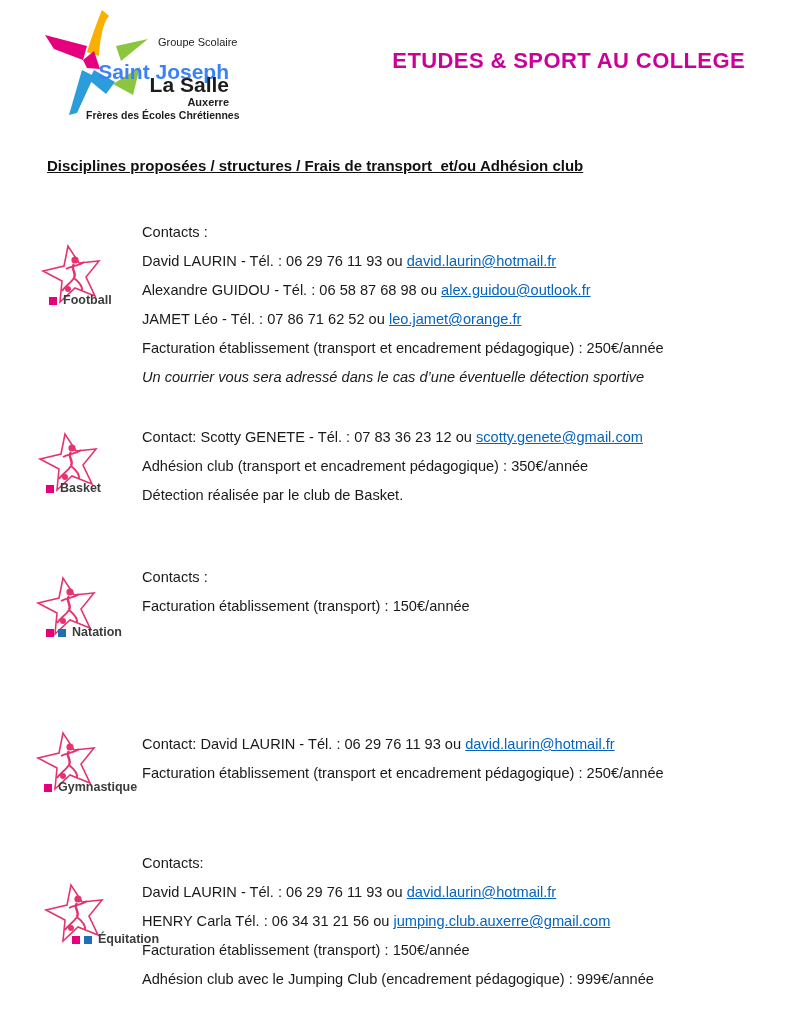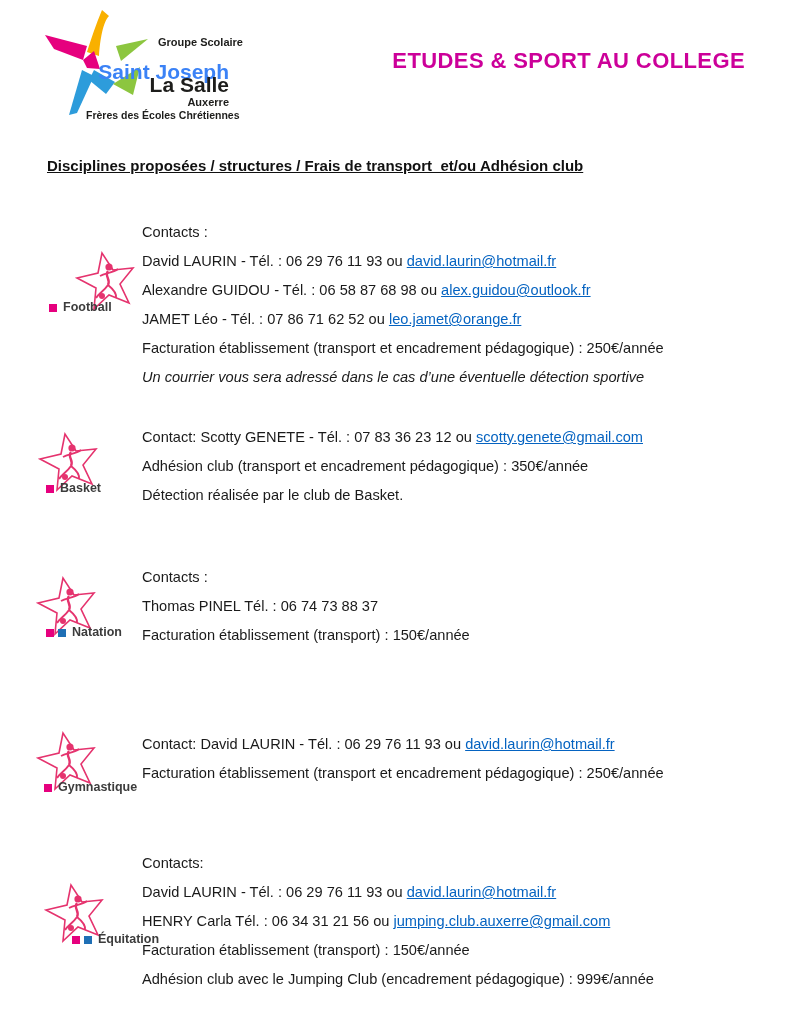--- a/index.html
+++ b/index.html
@@ -3,21 +3,21 @@
 <meta charset="utf-8">
 <style>
   * { margin:0; padding:0; box-sizing:border-box; }
   html,body { background:#ffffff; }
   body { font-family:"Liberation Sans", sans-serif; color:#1a1a1a; }
   .page { position:relative; width:790px; height:1024px; background:#fff; overflow:hidden; }
 
   
   .logo { position:absolute; left:42px; top:8px; width:195px; height:118px; }
   .logo svg { position:absolute; left:0; top:0; }
-  .logo-group { position:absolute; left:116px; top:28px; font-size:11px; font-weight:bold; color:#1d1d1b; white-space:nowrap; }
+  .logo-group { position:absolute; left:116px; top:28px; font-size:11px; font-weight:normal; color:#1d1d1b; white-space:nowrap; }
   .logo-name1 { position:absolute; right:8px; top:52px; font-size:21px; font-weight:bold; color:#3b82f6; white-space:nowrap; }
   .logo-name2 { position:absolute; right:8px; top:65px; font-size:21px; font-weight:bold; color:#1d1d1b; white-space:nowrap; }
   .logo-city { position:absolute; right:8px; top:88px; font-size:11px; font-weight:bold; color:#1d1d1b; white-space:nowrap; }
   .logo-sub { position:absolute; left:44px; top:101px; font-size:10.5px; font-weight:bold; color:#1d1d1b; white-space:nowrap; }
 
   
   .doc-title { position:absolute; right:45px; top:48px; text-align:right; color:var(--accent,#CC0099); }
   .doc-title .t1 { font-size:22px; font-weight:bold; letter-spacing:0.4px; white-space:nowrap; }
   .doc-title .t2 { font-size:20px; font-weight:bold; margin-top:15px; white-space:nowrap; }
 
@@ -28,21 +28,21 @@
   
   .sport-section { position:absolute; left:0; width:790px; }
   .sec-0 { top:218px; } .sec-1 { top:423px; } .sec-2 { top:563px; } .sec-3 { top:730px; } .sec-4 { top:849px; }
 
   .sport-lines { position:absolute; left:142px; top:0; width:620px; }
   .contact-line { font-size:14.6px; line-height:29px; color:#1a1a1a; white-space:nowrap; }
   .contact-line.italic { font-style:italic; }
   .email-link { color:var(--link,#0563C1); text-decoration:underline; cursor:pointer; }
 
   .sport-icon { position:absolute; width:130px; height:74px; }
-  .sec-0 .sport-icon { left:25px; top:32px;text-align:right; }
+  .sec-0 .sport-icon { left:25px; top:25px; }
   .sec-1 .sport-icon { left:22px; top:8px; }
   .sec-2 .sport-icon { left:20px; top:12px; }
   .sec-3 .sport-icon { left:20px; top:0px; }
   .sec-4 .sport-icon { left:28px; top:33px; }
 
   .sport-label { position:absolute; left:24px; top:48px; display:flex; align-items:center; white-space:nowrap; }
   .sec-2 .sport-label { left:26px; }
   .sec-4 .sport-label { left:44px; }
   .sport-label .bullet { width:8px; height:8px; margin-right:4px; display:inline-block; }
   .sport-label .label-text { font-size:12.5px; font-weight:bold; color:#3c3c3c; margin-left:2px; }
@@ -151,21 +151,20 @@
           <circle cx="43" cy="46" r="3" stroke="none"></circle>
         </g>
       </svg>
       <div class="sport-label">
         <span class="bullets"><span class="bullet" style="background: rgb(230, 0, 126);"></span><span class="bullet" style="background: rgb(31, 111, 181);"></span></span>
         <span class="label-text">Natation</span>
       </div>
     </div>
     <div class="sport-lines">
           <div class="contact-line"><span>Contacts :</span></div>
-          <div class="contact-line"><span>Thomas PINEL Tél. : 06 74 73 88 37</span></div>
           <div class="contact-line"><span>Facturation établissement (transport) : 150€/année</span></div>
         </div>
   </section>
 
   <section class="sport-section sec-3">
     <div class="sport-icon">
       <svg width="96" height="64" viewBox="0 0 96 64">
         <g fill="none" stroke="#E5336E" stroke-width="1.6">
           <polygon points="43,3 39,23 18,28 37,38 35,59 50,45 70,53 61,34 74,18 54,20"></polygon>
         </g>

